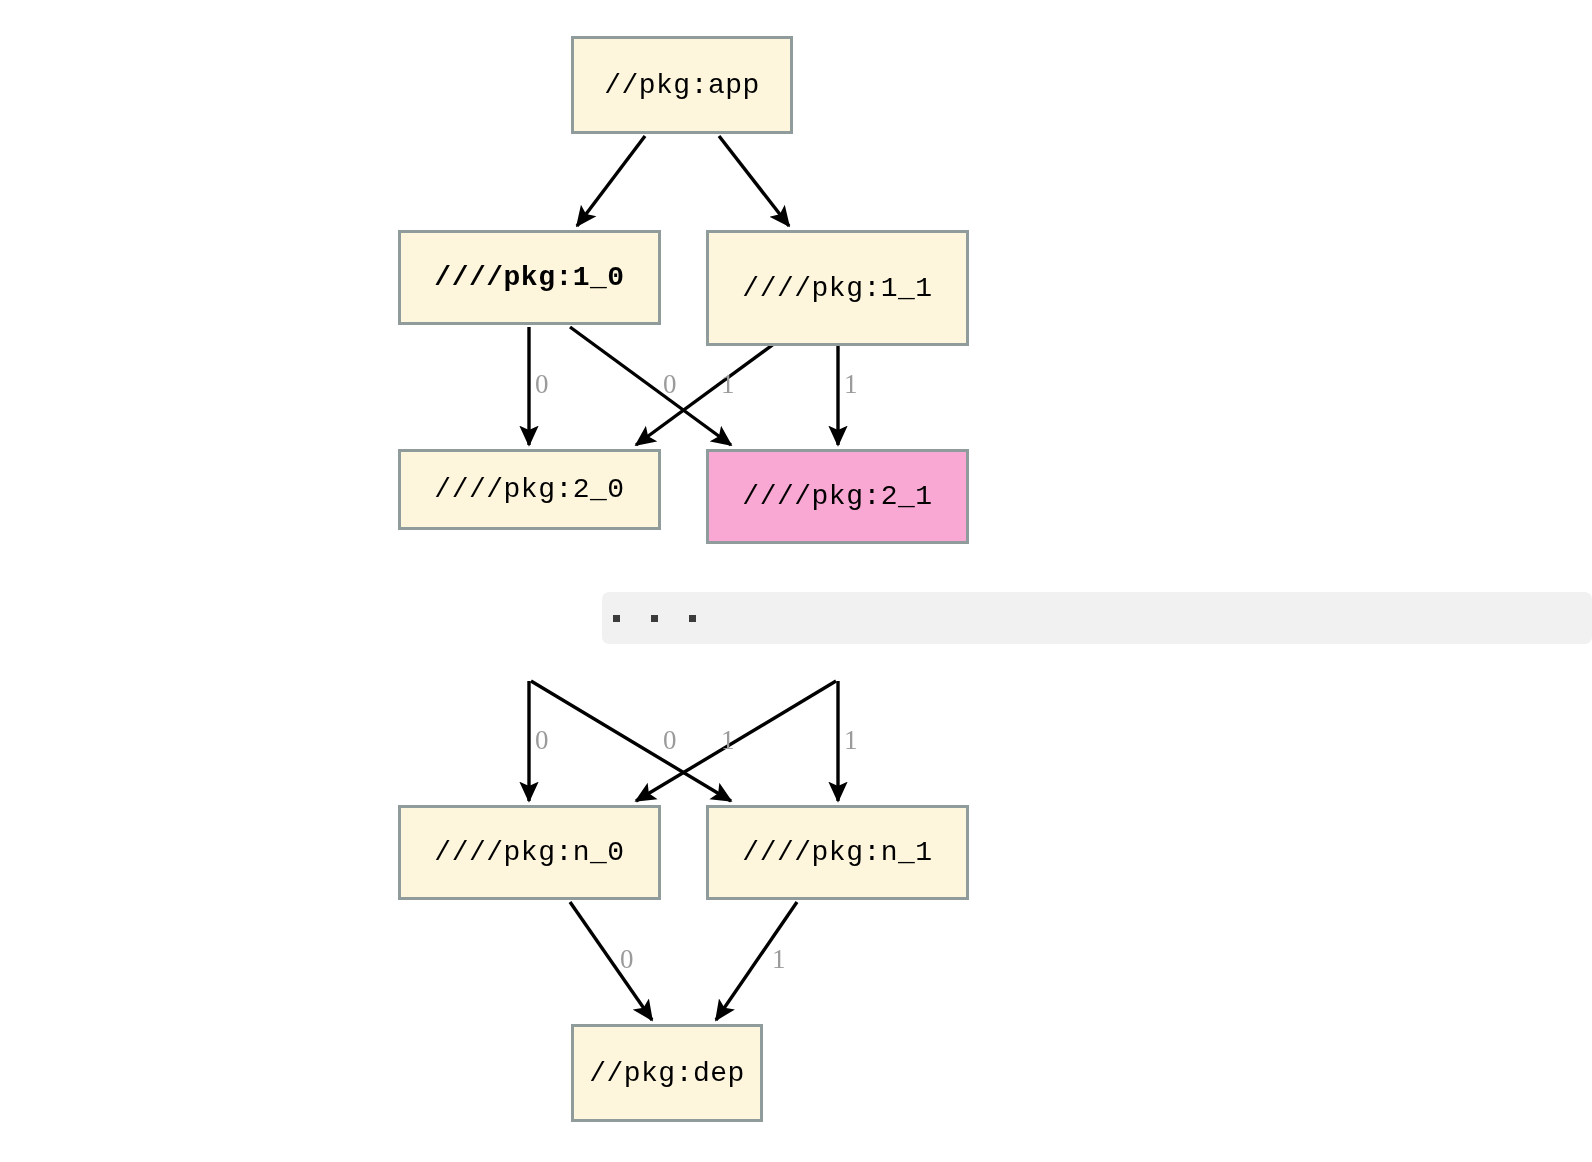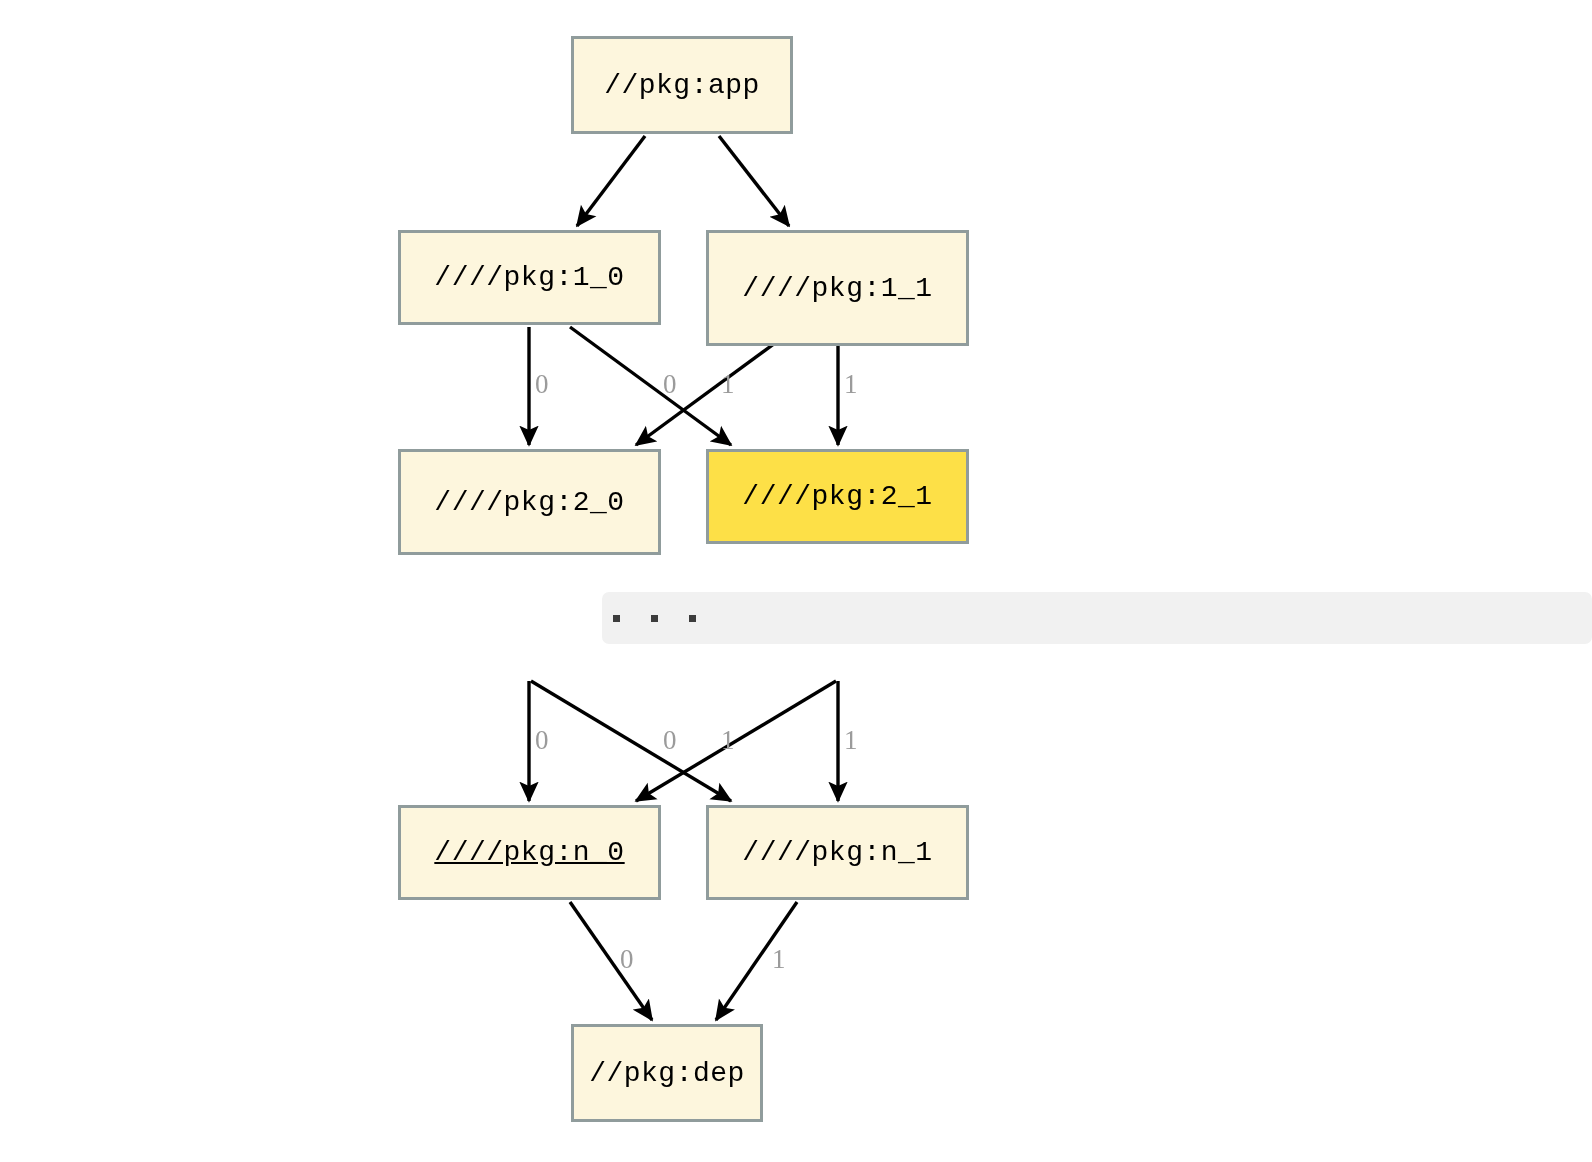--- a/index.html
+++ b/index.html
@@ -95,33 +95,33 @@
         <line x1="838" y1="681" x2="838" y2="801" stroke="#000000" stroke-width="3.4" marker-end="url(#arrow)"></line>
         <line x1="570" y1="902" x2="652" y2="1020" stroke="#000000" stroke-width="3.4" marker-end="url(#arrow)"></line>
         <line x1="797" y1="902" x2="716" y2="1020" stroke="#000000" stroke-width="3.4" marker-end="url(#arrow)"></line>
       </g>
   </svg>
 
   <div id="nodes-layer">
       <div class="node-box" style="left: 571px; top: 36px; width: 222px; height: 98px; background: rgb(253, 246, 221); border-color: rgb(144, 156, 156);">
         <span class="node-label">//pkg:app</span>
       </div>
-      <div class="node-box" style="left: 398px; top: 230px; width: 263px; height: 95px; background: rgb(253, 246, 221); border-color: rgb(144, 156, 156);">
+      <div class="node-box" style="left: 398px; top: 230px; width: 263px; height: 95px; background: rgb(253, 246, 221); border-color: rgb(144, 156, 156); font-weight: bold;">
         <span class="node-label">////pkg:1_0</span>
       </div>
       <div class="node-box" style="left: 706px; top: 230px; width: 263px; height: 116px; background: rgb(253, 246, 221); border-color: rgb(144, 156, 156);">
         <span class="node-label">////pkg:1_1</span>
       </div>
-      <div class="node-box" style="left: 398px; top: 449px; width: 263px; height: 106px; background: rgb(253, 246, 221); border-color: rgb(144, 156, 156);">
+      <div class="node-box" style="left: 398px; top: 449px; width: 263px; height: 81px; background: rgb(253, 246, 221); border-color: rgb(144, 156, 156);">
         <span class="node-label">////pkg:2_0</span>
       </div>
-      <div class="node-box" style="left: 706px; top: 449px; width: 263px; height: 95px; background: #fde047; border-color: rgb(144, 156, 156);">
+      <div class="node-box" style="left: 706px; top: 449px; width: 263px; height: 95px; background: #f9a8d4; border-color: rgb(144, 156, 156);">
         <span class="node-label">////pkg:2_1</span>
       </div>
-      <div class="node-box" style="left: 398px; top: 805px; width: 263px; height: 95px; background: rgb(253, 246, 221); border-color: rgb(144, 156, 156); text-decoration: underline;">
+      <div class="node-box" style="left: 398px; top: 805px; width: 263px; height: 95px; background: rgb(253, 246, 221); border-color: rgb(144, 156, 156);">
         <span class="node-label">////pkg:n_0</span>
       </div>
       <div class="node-box" style="left: 706px; top: 805px; width: 263px; height: 95px; background: rgb(253, 246, 221); border-color: rgb(144, 156, 156);">
         <span class="node-label">////pkg:n_1</span>
       </div>
       <div class="node-box" style="left: 571px; top: 1024px; width: 192px; height: 98px; background: rgb(253, 246, 221); border-color: rgb(144, 156, 156);">
         <span class="node-label">//pkg:dep</span>
       </div>
     </div>
 

